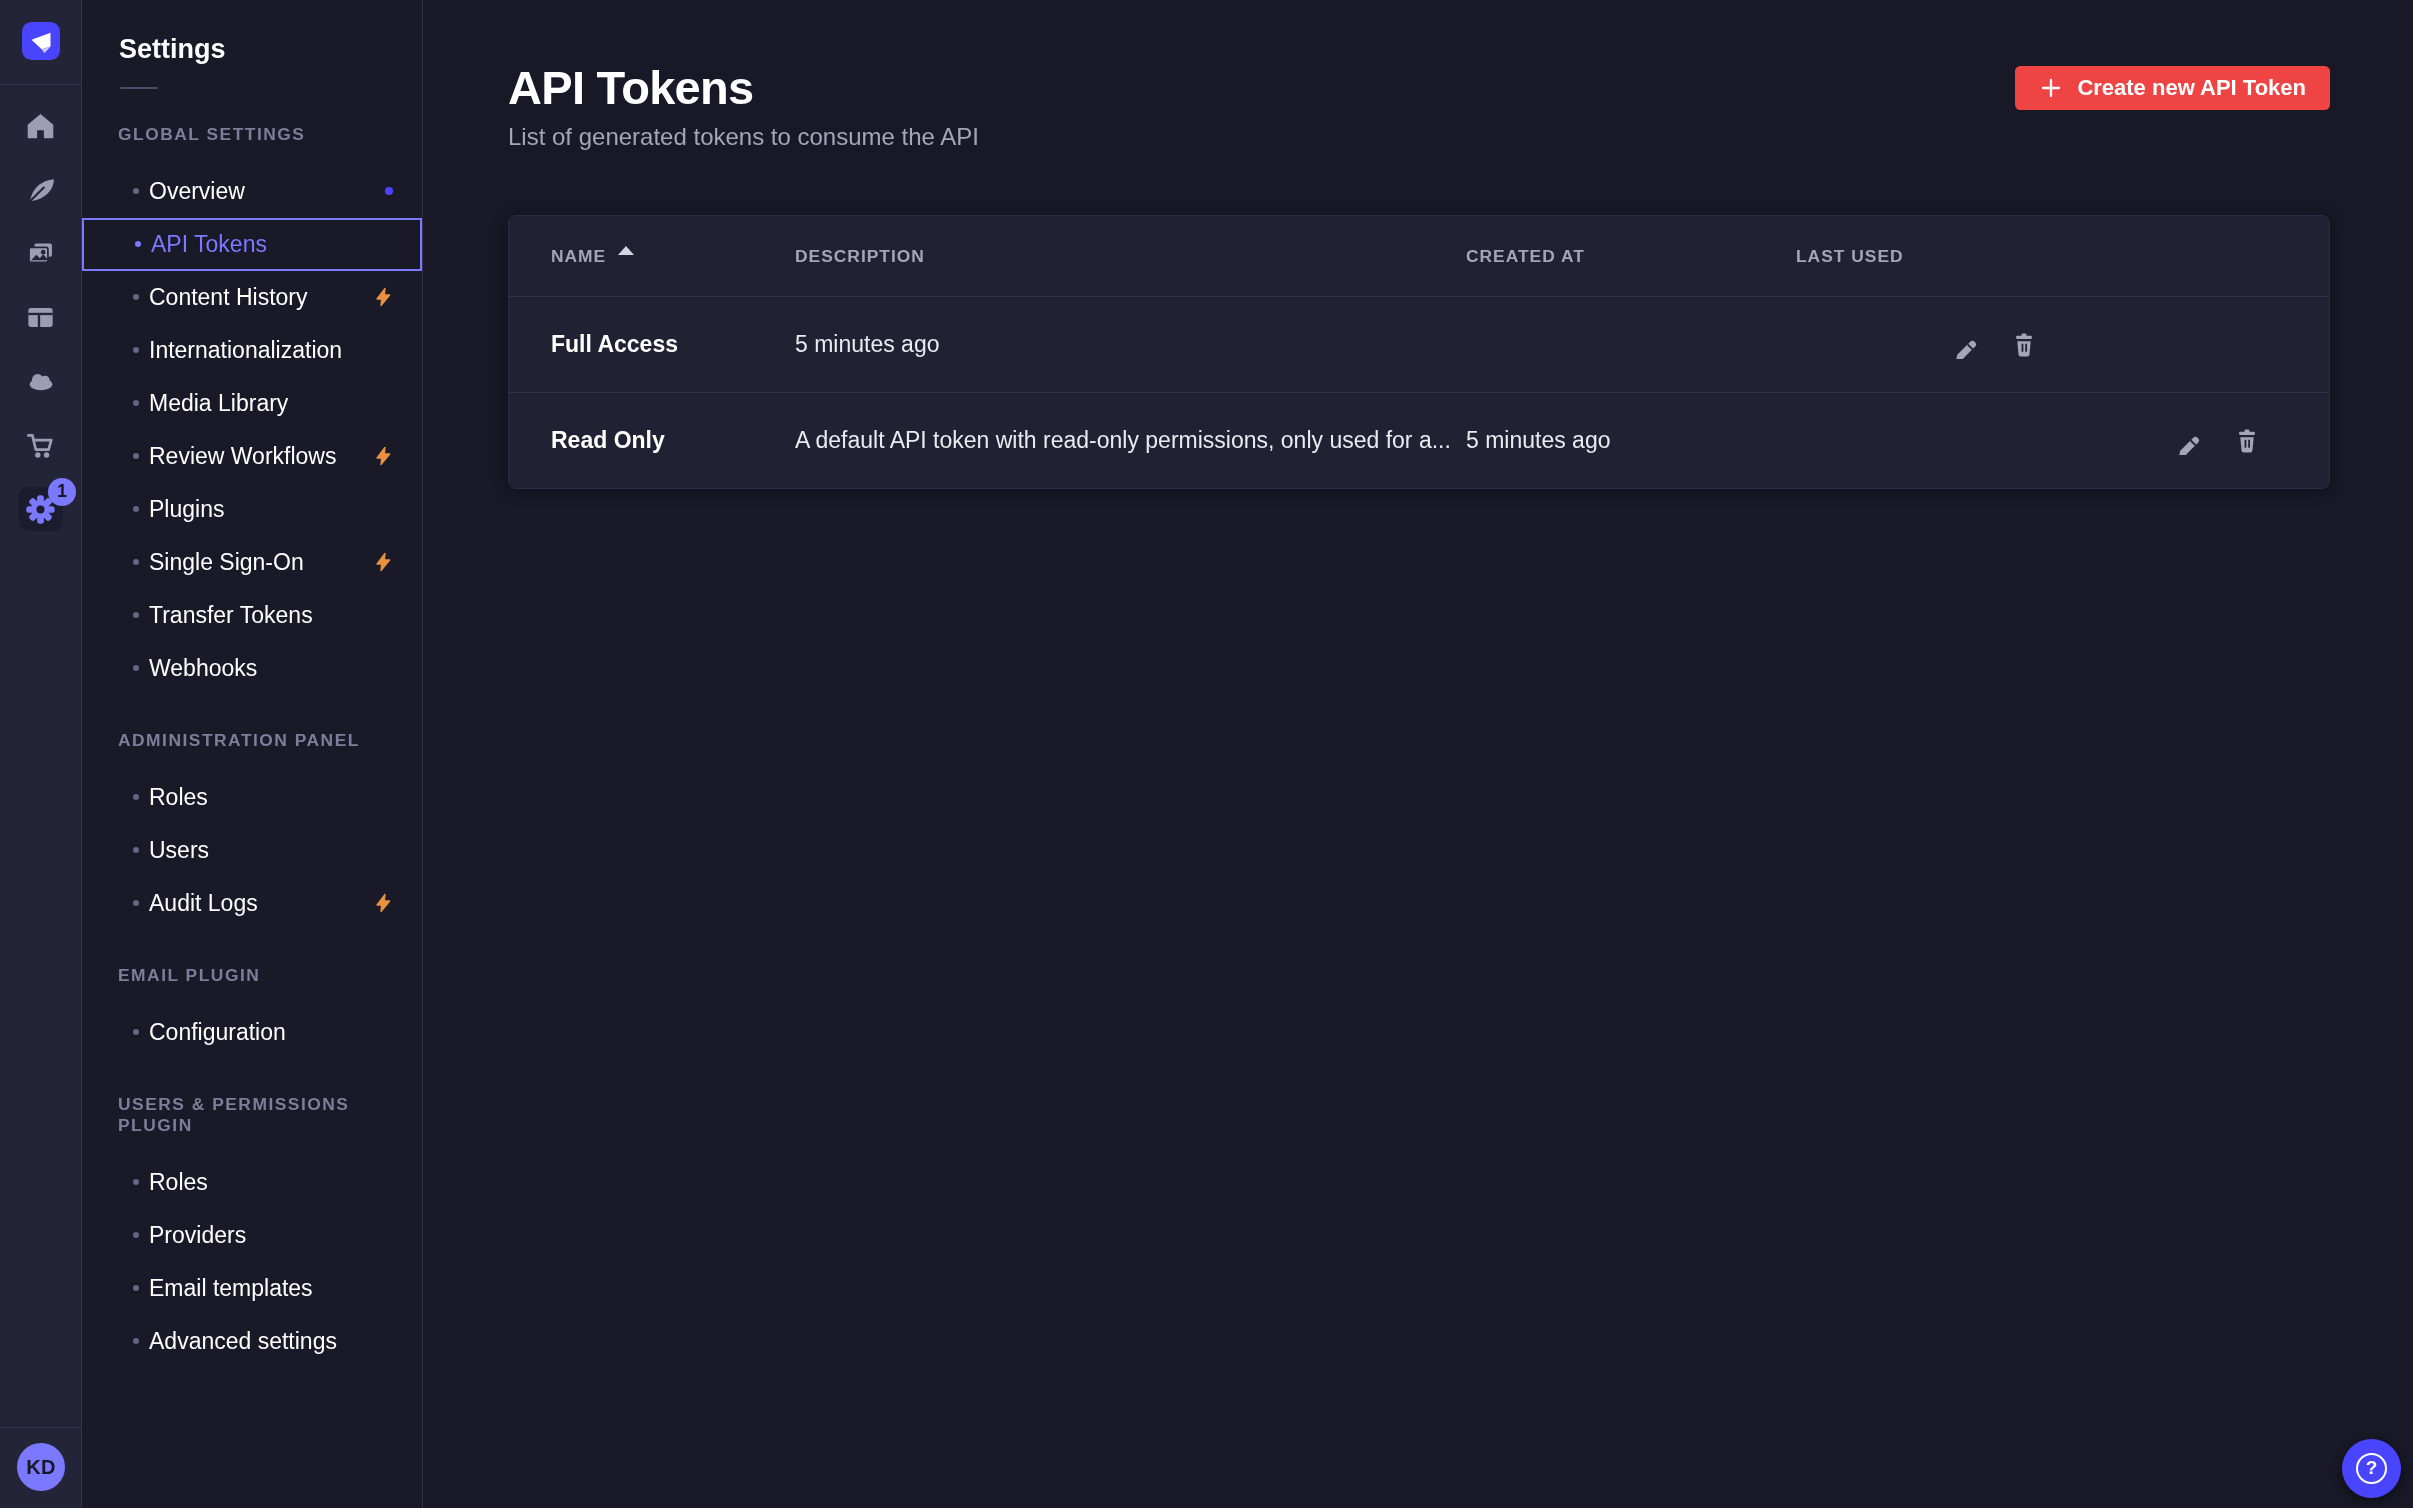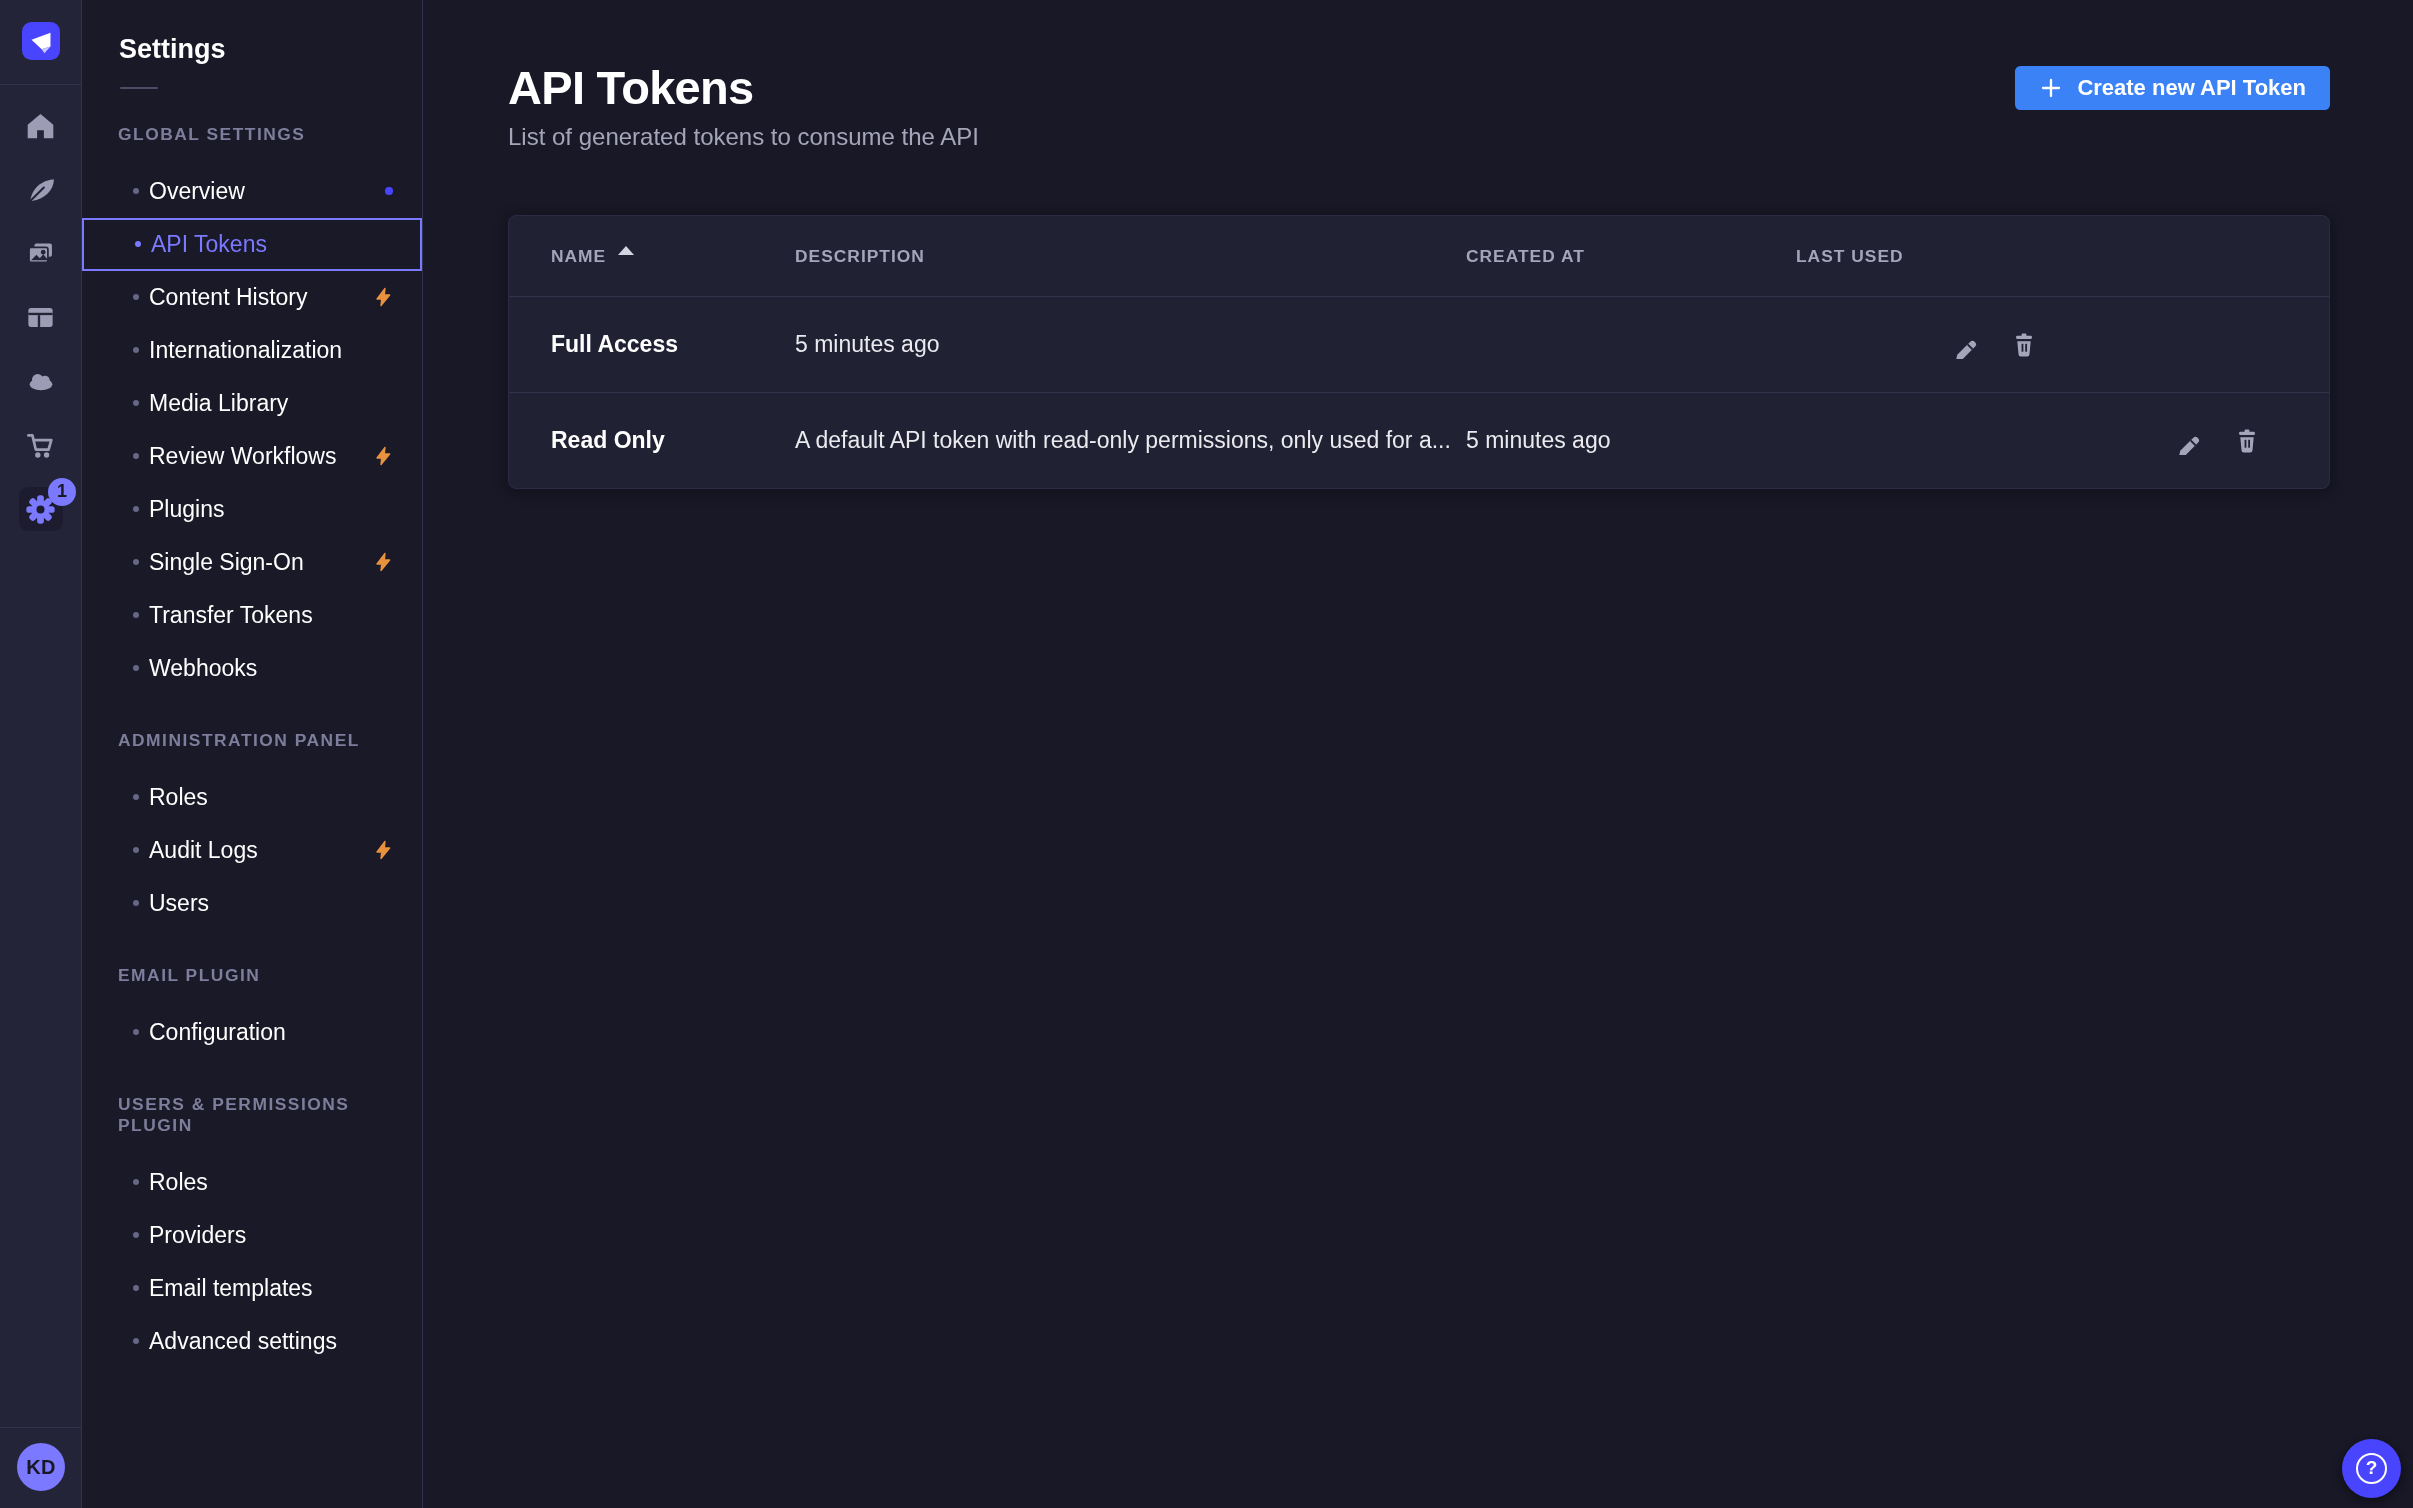--- a/index.html
+++ b/index.html
@@ -37,21 +37,21 @@
   .sn-bullet{width:6px;height:6px;border-radius:50%;background:#666687;flex:none;}
   .sn-item.active{border:2px solid #7b79ff;color:#7b79ff;}
   .sn-item.active .sn-bullet{background:#7b79ff;}
   .sn-marker{margin-left:auto;display:flex;align-items:center;}
   .dot-marker{width:7.4px;height:7.4px;border-radius:50%;background:#4945ff;}
 
   
   .main{position:absolute;left:424px;top:0;width:1989px;height:1508px;}
   .page-title{position:absolute;left:84px;top:60px;font-size:47px;font-weight:700;color:#ffffff;letter-spacing:-0.7px;}
   .page-subtitle{position:absolute;left:84px;top:123px;font-size:24px;color:#a5a5ba;}
-  .create-btn{position:absolute;right:83px;top:66px;height:44px;padding:0 24px;background:#3b82f6;border-radius:5.4px;
+  .create-btn{position:absolute;right:83px;top:66px;height:44px;padding:0 24px;background:#ef4444;border-radius:5.4px;
     display:flex;align-items:center;gap:14.7px;color:#ffffff;font-size:22px;font-weight:600;cursor:pointer;}
 
   
   .tokens-table{position:absolute;left:84px;top:215px;width:1822px;background:#212134;border:0.7px solid #2b2b45;
     border-radius:8px;box-sizing:border-box;box-shadow:0 2px 13.4px rgba(4,4,12,.35);}
   .trow{display:grid;grid-template-columns:286px 671px 330px 310px 1fr;align-items:center;}
   .thead{height:80px;color:#a5a5ba;font-size:17.4px;font-weight:600;letter-spacing:1px;}
   .th,.td{padding-right:13.4px;box-sizing:border-box;}
   .th:first-child,.td:first-child{padding-left:42px;}
   .th-name{display:flex;align-items:flex-start;gap:12px;cursor:pointer;}
@@ -213,30 +213,30 @@
 
   <div class="sn-group">
     <div class="sn-section-label">ADMINISTRATION PANEL</div>
     <ul class="sn-list">
       <li class="sn-item">
         <span class="sn-bullet"></span>
         <span>Roles</span>
       </li>
       <li class="sn-item">
         <span class="sn-bullet"></span>
+        <span>Users</span>
+      </li>
+      <li class="sn-item">
+        <span class="sn-bullet"></span>
         <span>Audit Logs</span>
         <span class="sn-marker">
             <svg width="20" height="20" viewBox="0 0 30 30">
               <path d="M18 2 L6 18 h7 L12 28 L25 12 h-8 Z" fill="#e8923f" stroke="#e8923f" stroke-width="2" stroke-linejoin="round"></path>
             </svg>
           </span>
-      </li>
-      <li class="sn-item">
-        <span class="sn-bullet"></span>
-        <span>Users</span>
       </li>
     </ul>
   </div>
 
   <div class="sn-group">
     <div class="sn-section-label">EMAIL PLUGIN</div>
     <ul class="sn-list">
       <li class="sn-item">
         <span class="sn-bullet"></span>
         <span>Configuration</span>

